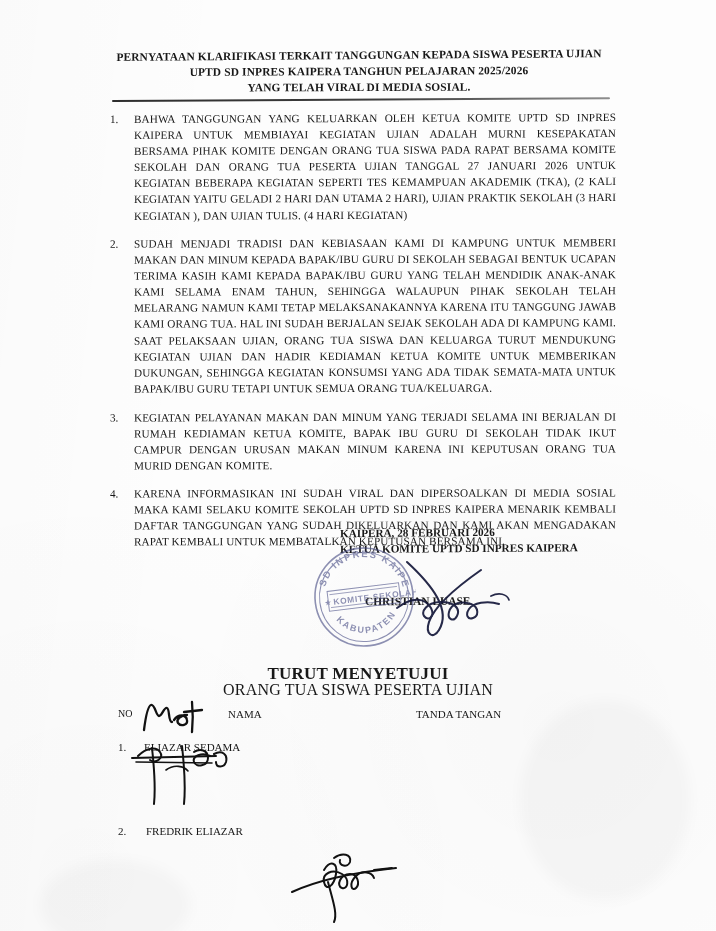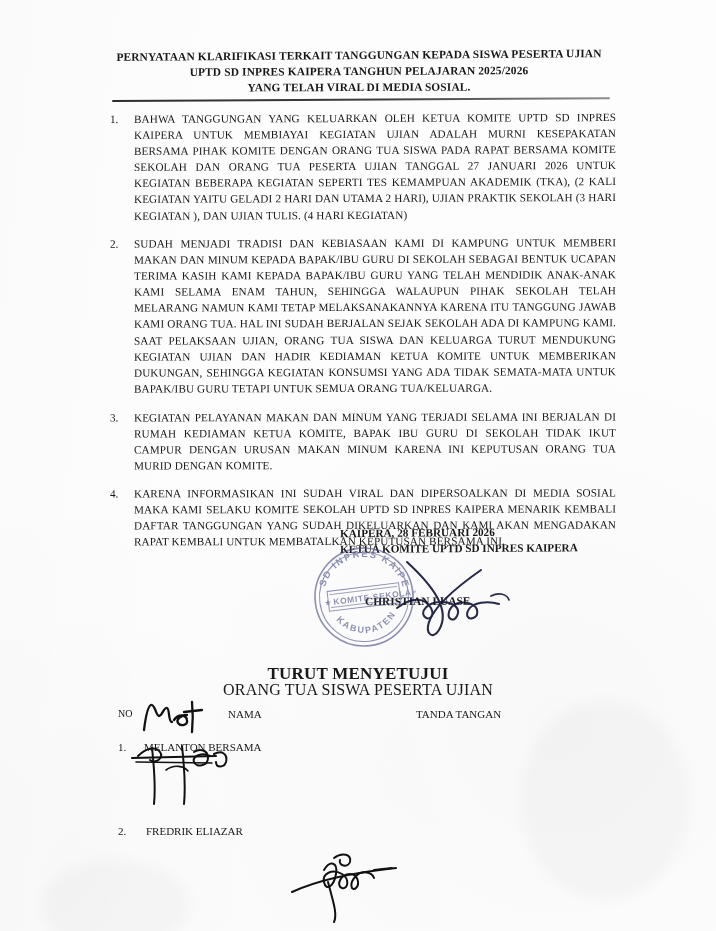--- a/index.html
+++ b/index.html
@@ -277,21 +277,21 @@
   </div>
 
   <div class="ptable">
     <div class="hdr">
       <span class="h-no">NO</span>
       <span class="h-nama">NAMA</span>
       <span class="h-ttd">TANDA TANGAN</span>
     </div>
     <div class="prow row1">
       <span class="r-no">1.</span>
-      <span class="r-name">MELANTON BERSAMA</span>
+      <span class="r-name">ELIAZAR SEDAMA</span>
     </div>
     <div class="prow row2">
       <span class="r-no">2.</span>
       <span class="r-name">FREDRIK ELIAZAR</span>
     </div>
   </div>
 
   <svg class="ink ink-melanton" viewBox="0 0 70 34">
     <g fill="none" stroke="#111" stroke-linecap="round" stroke-linejoin="round" stroke-width="2.3">
       <path d="M 4,30 C 6,14 8,6 11,5 C 15,4 16,16 19,16 C 22,16 24,7 27,8 C 30,9 28,22 32,22"></path>

